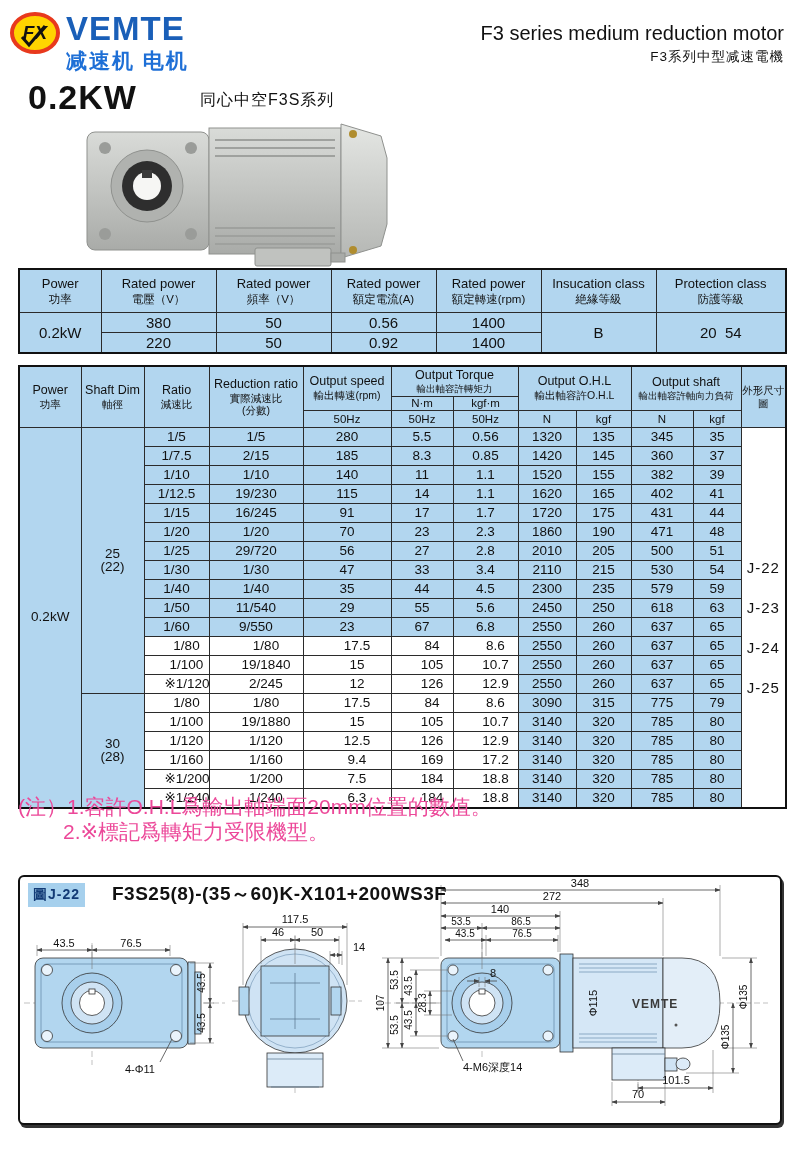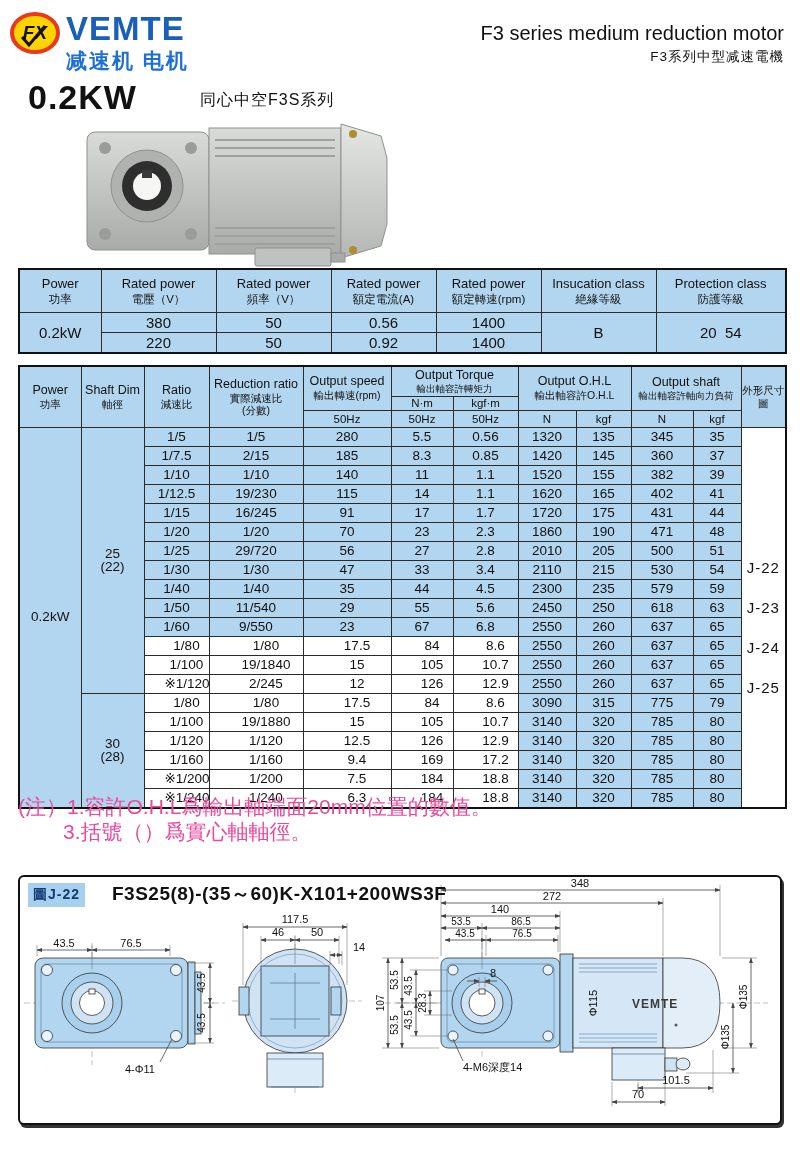--- a/index.html
+++ b/index.html
@@ -471,21 +471,21 @@
           <td class="bc">3140</td>
           <td class="bc">320</td>
           <td class="bc">785</td>
           <td class="bc">80</td>
         </tr>
       </tbody>
   </table>
 
   <div class="notes">
     <div><span>(注）</span><span>1.容許O.H.L爲輸出軸端面20mm位置的數值。</span></div>
-    <div class="cont">3.括號（）爲實心軸軸徑。</div>
+    <div class="cont">2.※標記爲轉矩力受限機型。</div>
   </div>
 
   <div class="figbox">
     <svg style="position:absolute;left:0;top:0;" width="756" height="242" viewBox="0 0 756 242">
       <defs>
         <marker id="ar" markerWidth="7" markerHeight="5" refX="6.5" refY="2.5" orient="auto-start-reverse">
           <path d="M0,0 L7,2.5 L0,5 Z" fill="#444"></path>
         </marker>
       </defs>
       <g stroke="#444" stroke-width="0.8" fill="none">

